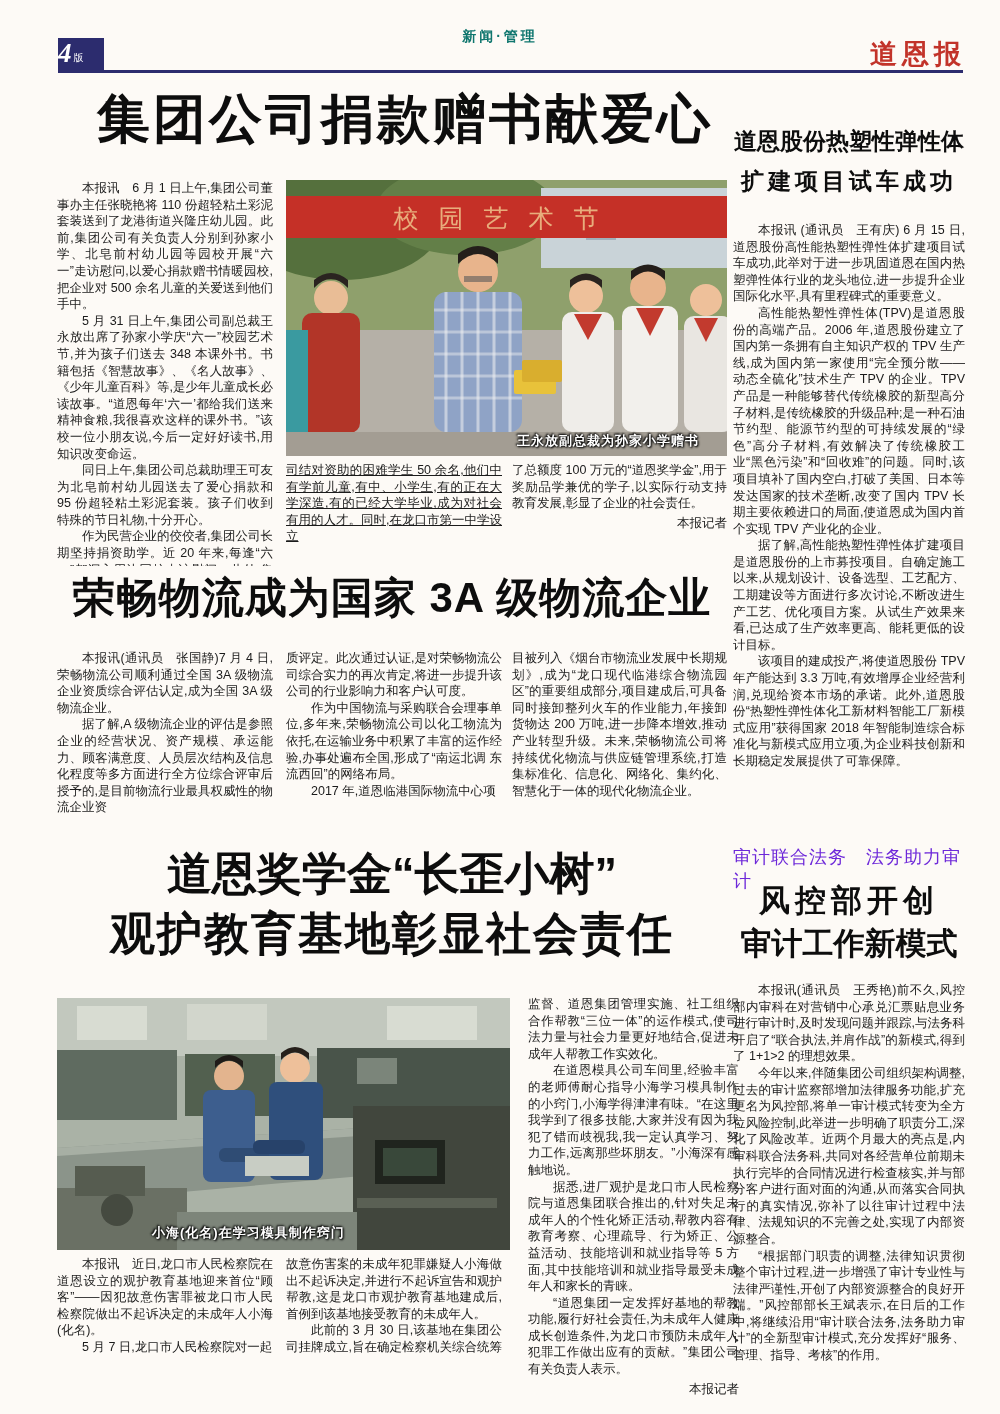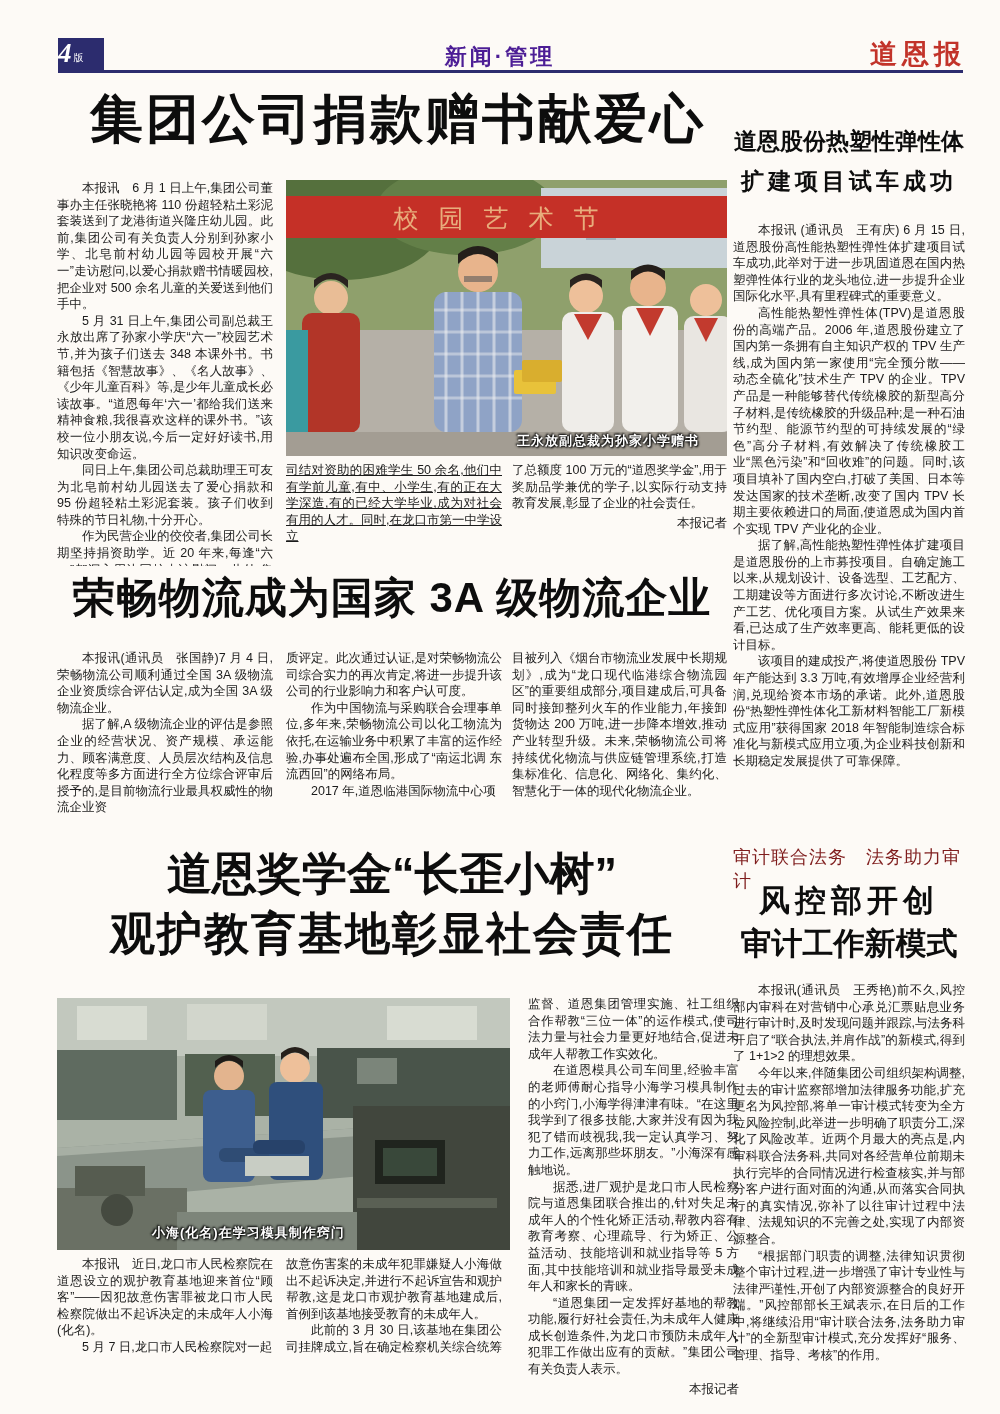--- a/index.html
+++ b/index.html
@@ -6,31 +6,31 @@
   html,body{background:#e9e5df;}
   body{font-family:"Liberation Sans","DejaVu Sans",sans-serif;}
   #page{position:relative;width:1000px;height:1414px;background:#fdfaf6;margin:0 auto;overflow:hidden;}
   .abs{position:absolute;}
 
   
   #pagebox{left:58px;top:38px;width:46px;height:34px;background:#2c2c6e;color:#fff;text-align:left;line-height:30px;}
   #pagenum{font-family:"Liberation Serif","DejaVu Serif",serif;font-style:italic;font-weight:bold;font-size:27px;}
   #pagelabel{font-size:10px;margin-left:2px;vertical-align:1px;}
   #header-rule{left:58px;top:70px;width:905px;height:3px;background:#2c2c6e;}
-  #section-title{left:350px;top:42px;width:300px;text-align:center;font-size:22px;font-weight:bold;color:#4c1d95;letter-spacing:3px;}
+  #section-title{left:350px;top:28px;width:300px;text-align:center;font-size:14px;font-weight:bold;color:#0f766e;letter-spacing:3px;}
   #masthead{left:856px;top:36px;width:110px;text-align:right;font-family:"Liberation Serif","DejaVu Serif",serif;font-weight:bold;font-size:27px;color:#c2332a;letter-spacing:5px;}
 
   .headline{position:absolute;font-weight:900;color:#0d0d0d;text-align:center;}
-  #a1-headline{left:63px;top:84px;width:670px;font-size:53px;letter-spacing:3px;}
+  #a1-headline{left:70px;top:84px;width:670px;font-size:53px;letter-spacing:3px;}
   #a2-title1{left:733px;top:126px;width:232px;font-size:23px;}
   #a2-title2{left:733px;top:166px;width:232px;font-size:23px;letter-spacing:4px;}
   #a3-headline{left:57px;top:570px;width:670px;font-size:42px;letter-spacing:1px;}
   #a4-headline1{left:57px;top:844px;width:670px;font-size:45px;}
   #a4-headline2{left:57px;top:904px;width:670px;font-size:45px;letter-spacing:2px;}
-  #a5-kicker{left:733px;top:845px;width:232px;font-size:18px;color:#7f1d1d;letter-spacing:1px;}
+  #a5-kicker{left:733px;top:845px;width:232px;font-size:18px;color:#6d28d9;letter-spacing:1px;}
   #a5-title1{left:733px;top:880px;width:232px;font-size:31px;letter-spacing:5px;}
   #a5-title2{left:733px;top:923px;width:232px;font-size:31px;}
 
   .col{position:absolute;overflow:hidden;text-align:justify;color:#1b1b1b;font-size:12.5px;line-height:16.6px;}
   .col p{margin:0;}
   .col p.ind{text-indent:2em;}
   .col p.byline{text-align:right;text-indent:0;margin-top:3px;}
 
   #a1-col1{left:57px;top:180px;width:216px;height:386px;}
   #a1-col2b{left:286px;top:462px;width:216px;height:104px;text-decoration:underline;}

